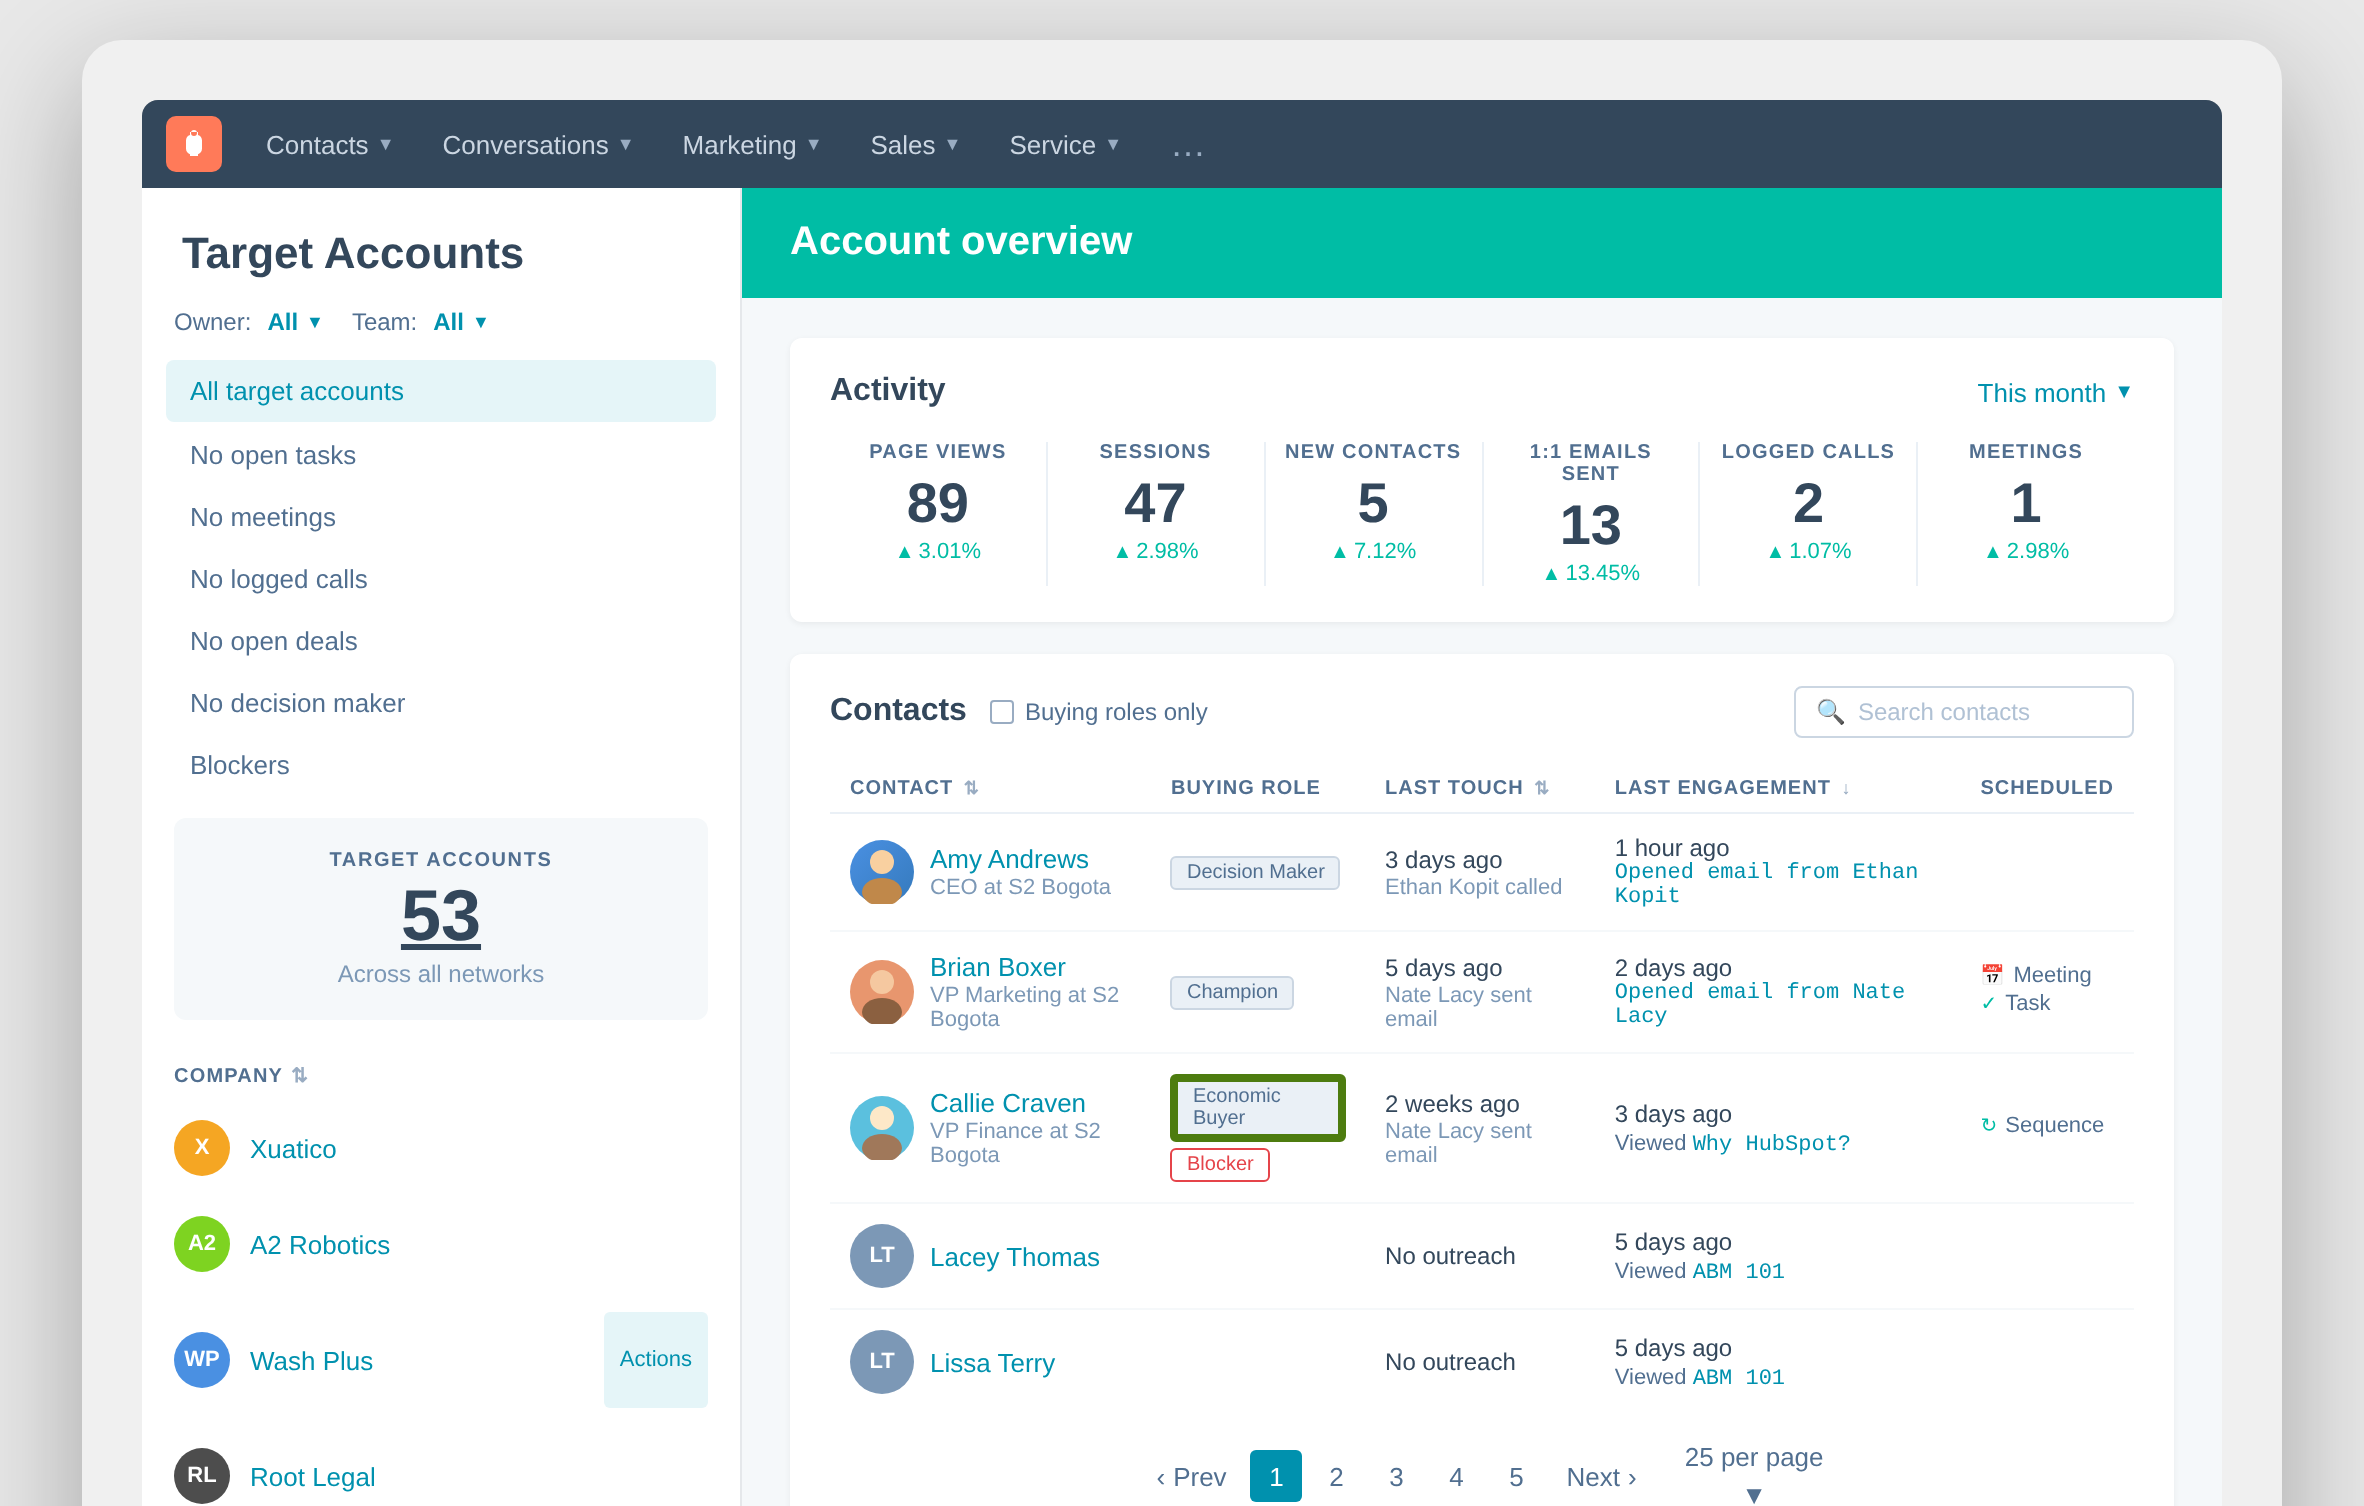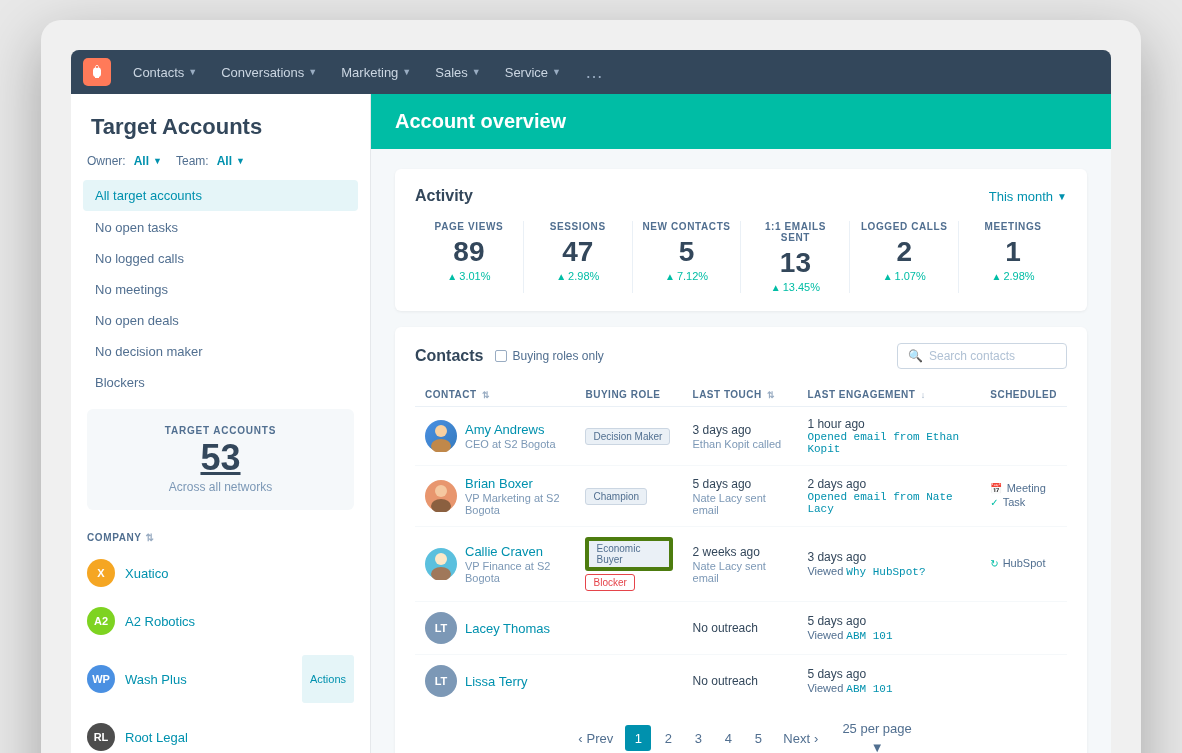--- a/index.html
+++ b/index.html
@@ -237,20 +237,21 @@
       gap: 4px;
       font-size: 13px;
       color: #0091ae;
       cursor: pointer;
     }
     .this-month-chevron { font-size: 10px; }
 
     .activity-stats {
       display: flex;
       gap: 0;
+      justify-content: center;
     }
     .stat-item {
       flex: 1;
       text-align: center;
       border-right: 1px solid #eaf0f6;
       padding: 0 8px;
     }
     .stat-item:last-child { border-right: none; }
     .stat-label {
       font-size: 10px;
@@ -496,22 +497,22 @@
           <span style="margin-left:6px;">Team:</span>
           <span class="filter-btn">
             <span class="filter-value">All</span>
             <span class="filter-chevron">▼</span>
           </span>
         </div>
 
         <div class="sidebar-tabs">
           <div class="sidebar-tab-active">All target accounts</div>
           <div class="sidebar-tab-item">No open tasks</div>
+          <div class="sidebar-tab-item">No meetings</div>
           <div class="sidebar-tab-item">No logged calls</div>
-          <div class="sidebar-tab-item">No meetings</div>
           <div class="sidebar-tab-item">No open deals</div>
           <div class="sidebar-tab-item">No decision maker</div>
           <div class="sidebar-tab-item">Blockers</div>
         </div>
 
         <div class="target-accounts-box">
           <div class="ta-label">TARGET ACCOUNTS</div>
           <div class="ta-number">53</div>
           <div class="ta-sub">Across all networks</div>
         </div>
@@ -747,21 +748,21 @@
                   <td>
                     <div class="engagement-primary">3 days ago</div>
                     <div>
                       <span style="font-size:11px; color:#516f90;">Viewed </span>
                       <a class="engagement-link" style="cursor:pointer;">Why HubSpot?</a>
                     </div>
                   </td>
                   <td>
                     <div class="scheduled-item">
                       <span class="sched-icon">↻</span>
-                      <span>HubSpot</span>
+                      <span>Sequence</span>
                     </div>
                   </td>
                 </tr>
 
                 <tr>
                   <td>
                     <div class="contact-cell">
                       <div class="contact-avatar" style="background:#7c98b6;">LT</div>
                       <div>
                         <div class="contact-name">Lacey Thomas</div>

